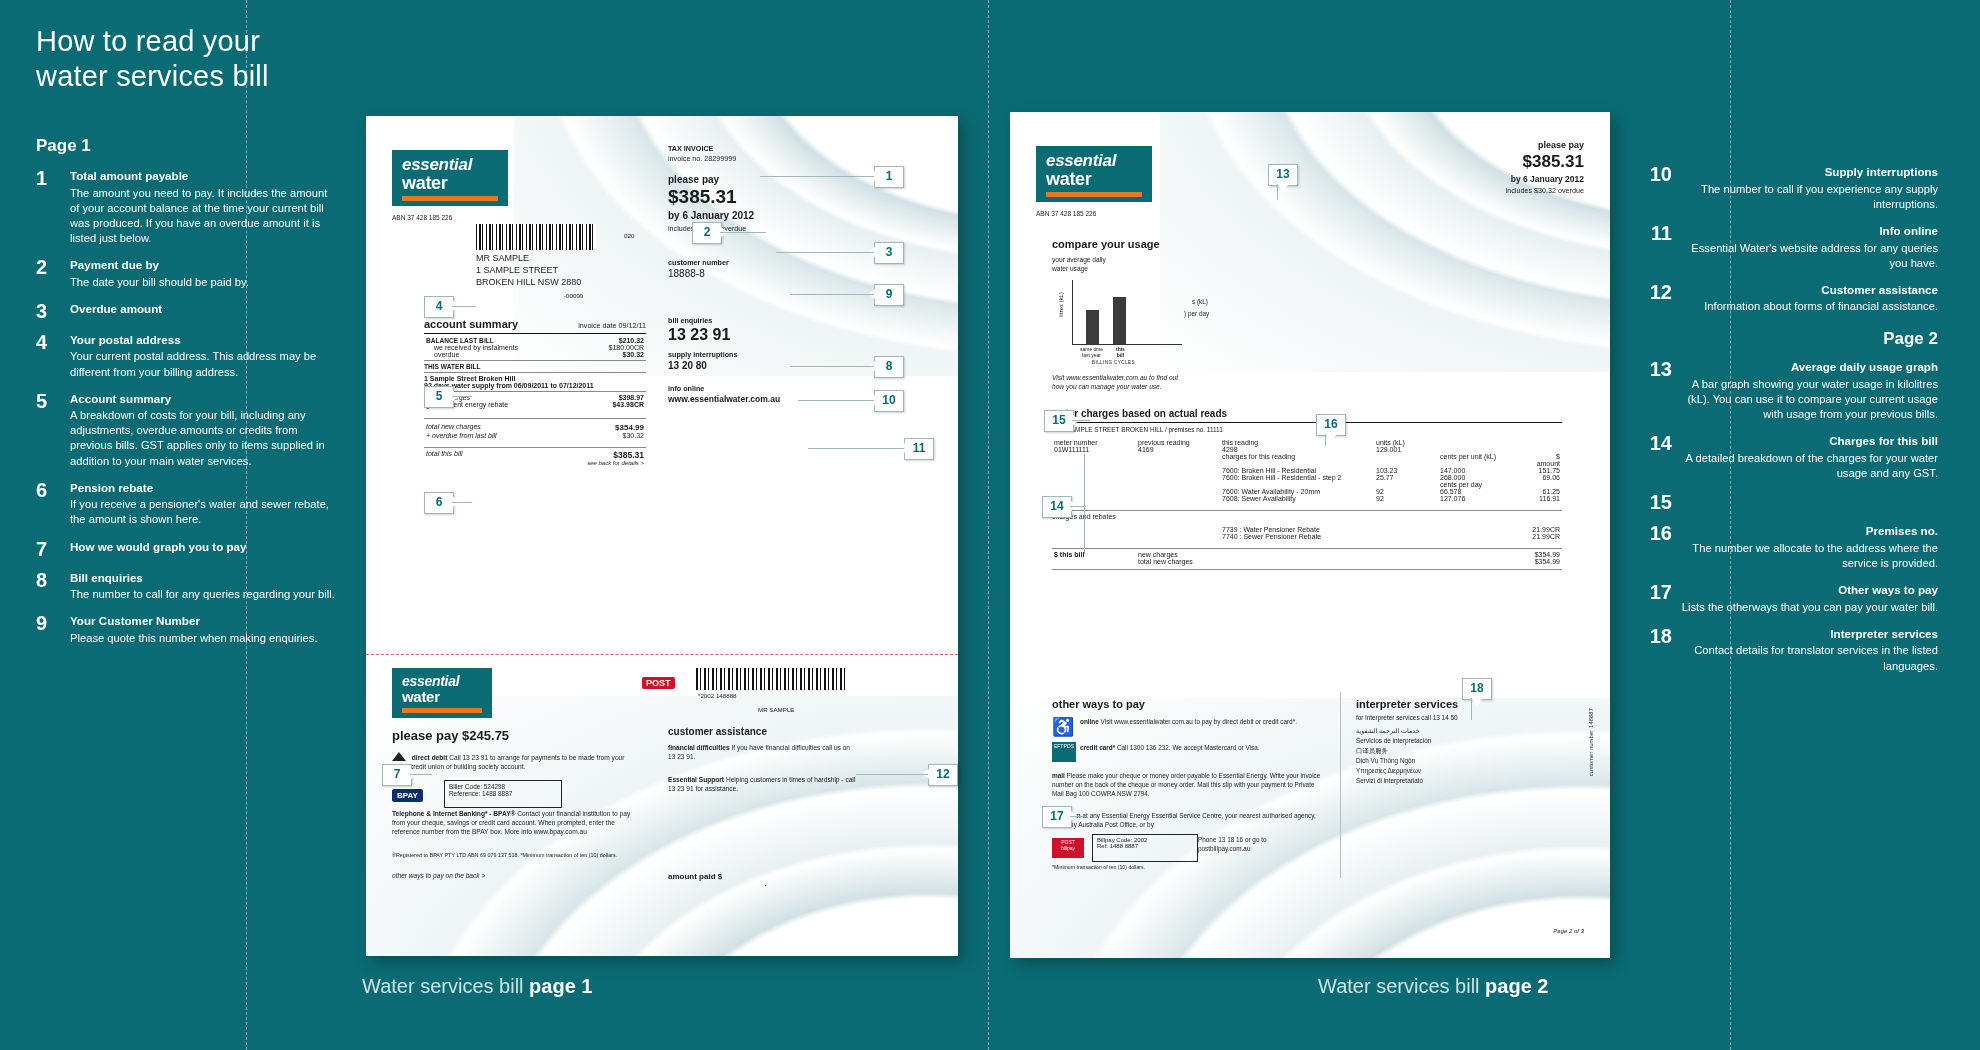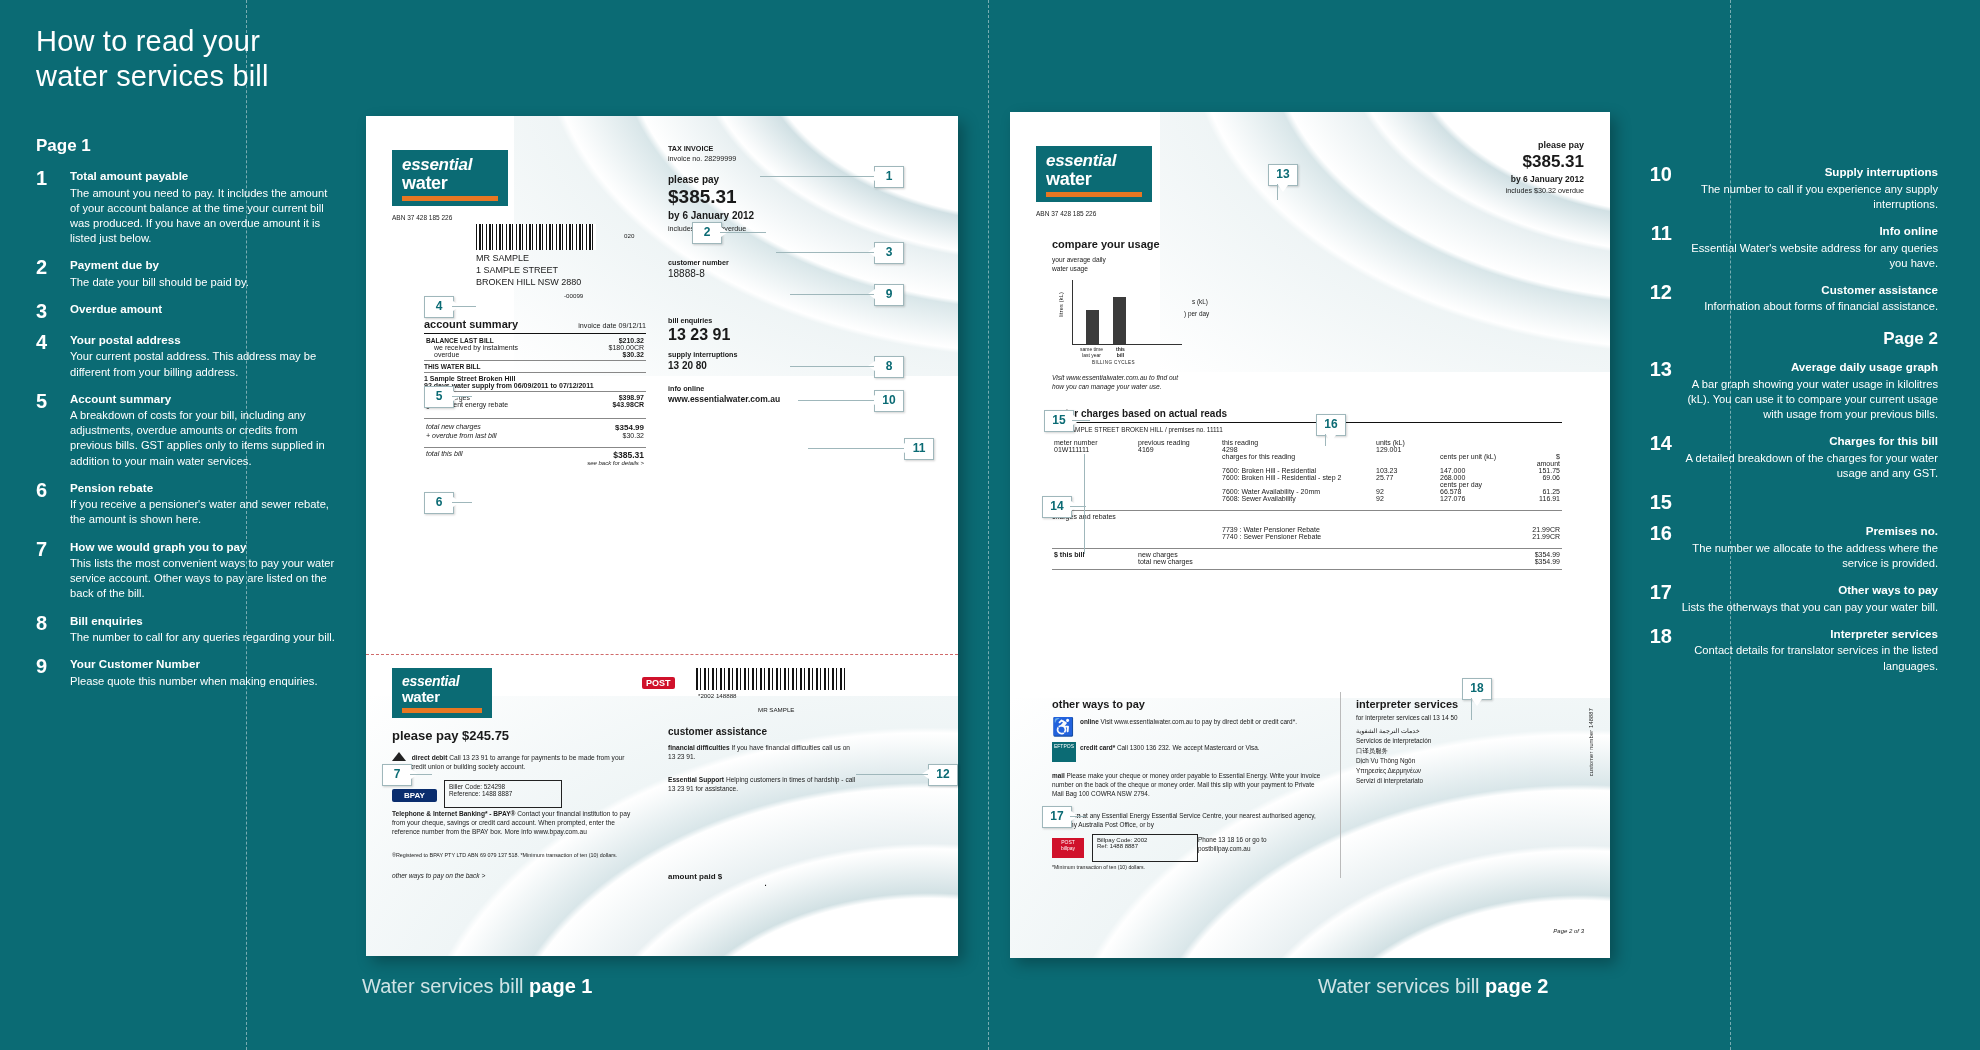--- a/index.html
+++ b/index.html
@@ -136,21 +136,21 @@
   .vert{
     writing-mode:vertical-rl;transform:rotate(180deg);
     font-size:5.5px;letter-spacing:.2px;
   }
   .postlogo{
     display:inline-block;background:#d0112b;color:#fff;font-weight:bold;
     font-size:9px;padding:1px 4px;border-radius:2px;
   }
   .bpay{
     display:inline-block;background:#0a2d6e;color:#fff;font-weight:bold;
-    font-size:8px;padding:2px 12px;border-radius:2px;
+    font-size:8px;padding:2px 5px;border-radius:2px;
   }
   .boxline{border:1px solid #222;}
 </style>
 </head>
 <body>
 
 <div class="fold f1"></div>
 <div class="fold f2"></div>
 <div class="fold f3"></div>
 
@@ -200,21 +200,20 @@
     <div class="num">6</div>
     <div class="txt">
         <b>Pension rebate</b>
         <span>If you receive a pensioner's water and sewer rebate, the amount is shown here.</span>
       </div>
   </div>
   <div class="item">
     <div class="num">7</div>
     <div class="txt">
         <b>How we would graph you to pay</b>
-        <span>This lists the most convenient ways to pay your water service account. Other ways to pay are listed on the back of the bill.</span>
       </div>
   </div>
   <div class="item">
     <div class="num">8</div>
     <div class="txt">
         <b>Bill enquiries</b>
         <span>The number to call for any queries regarding your bill.</span>
       </div>
   </div>
   <div class="item">

